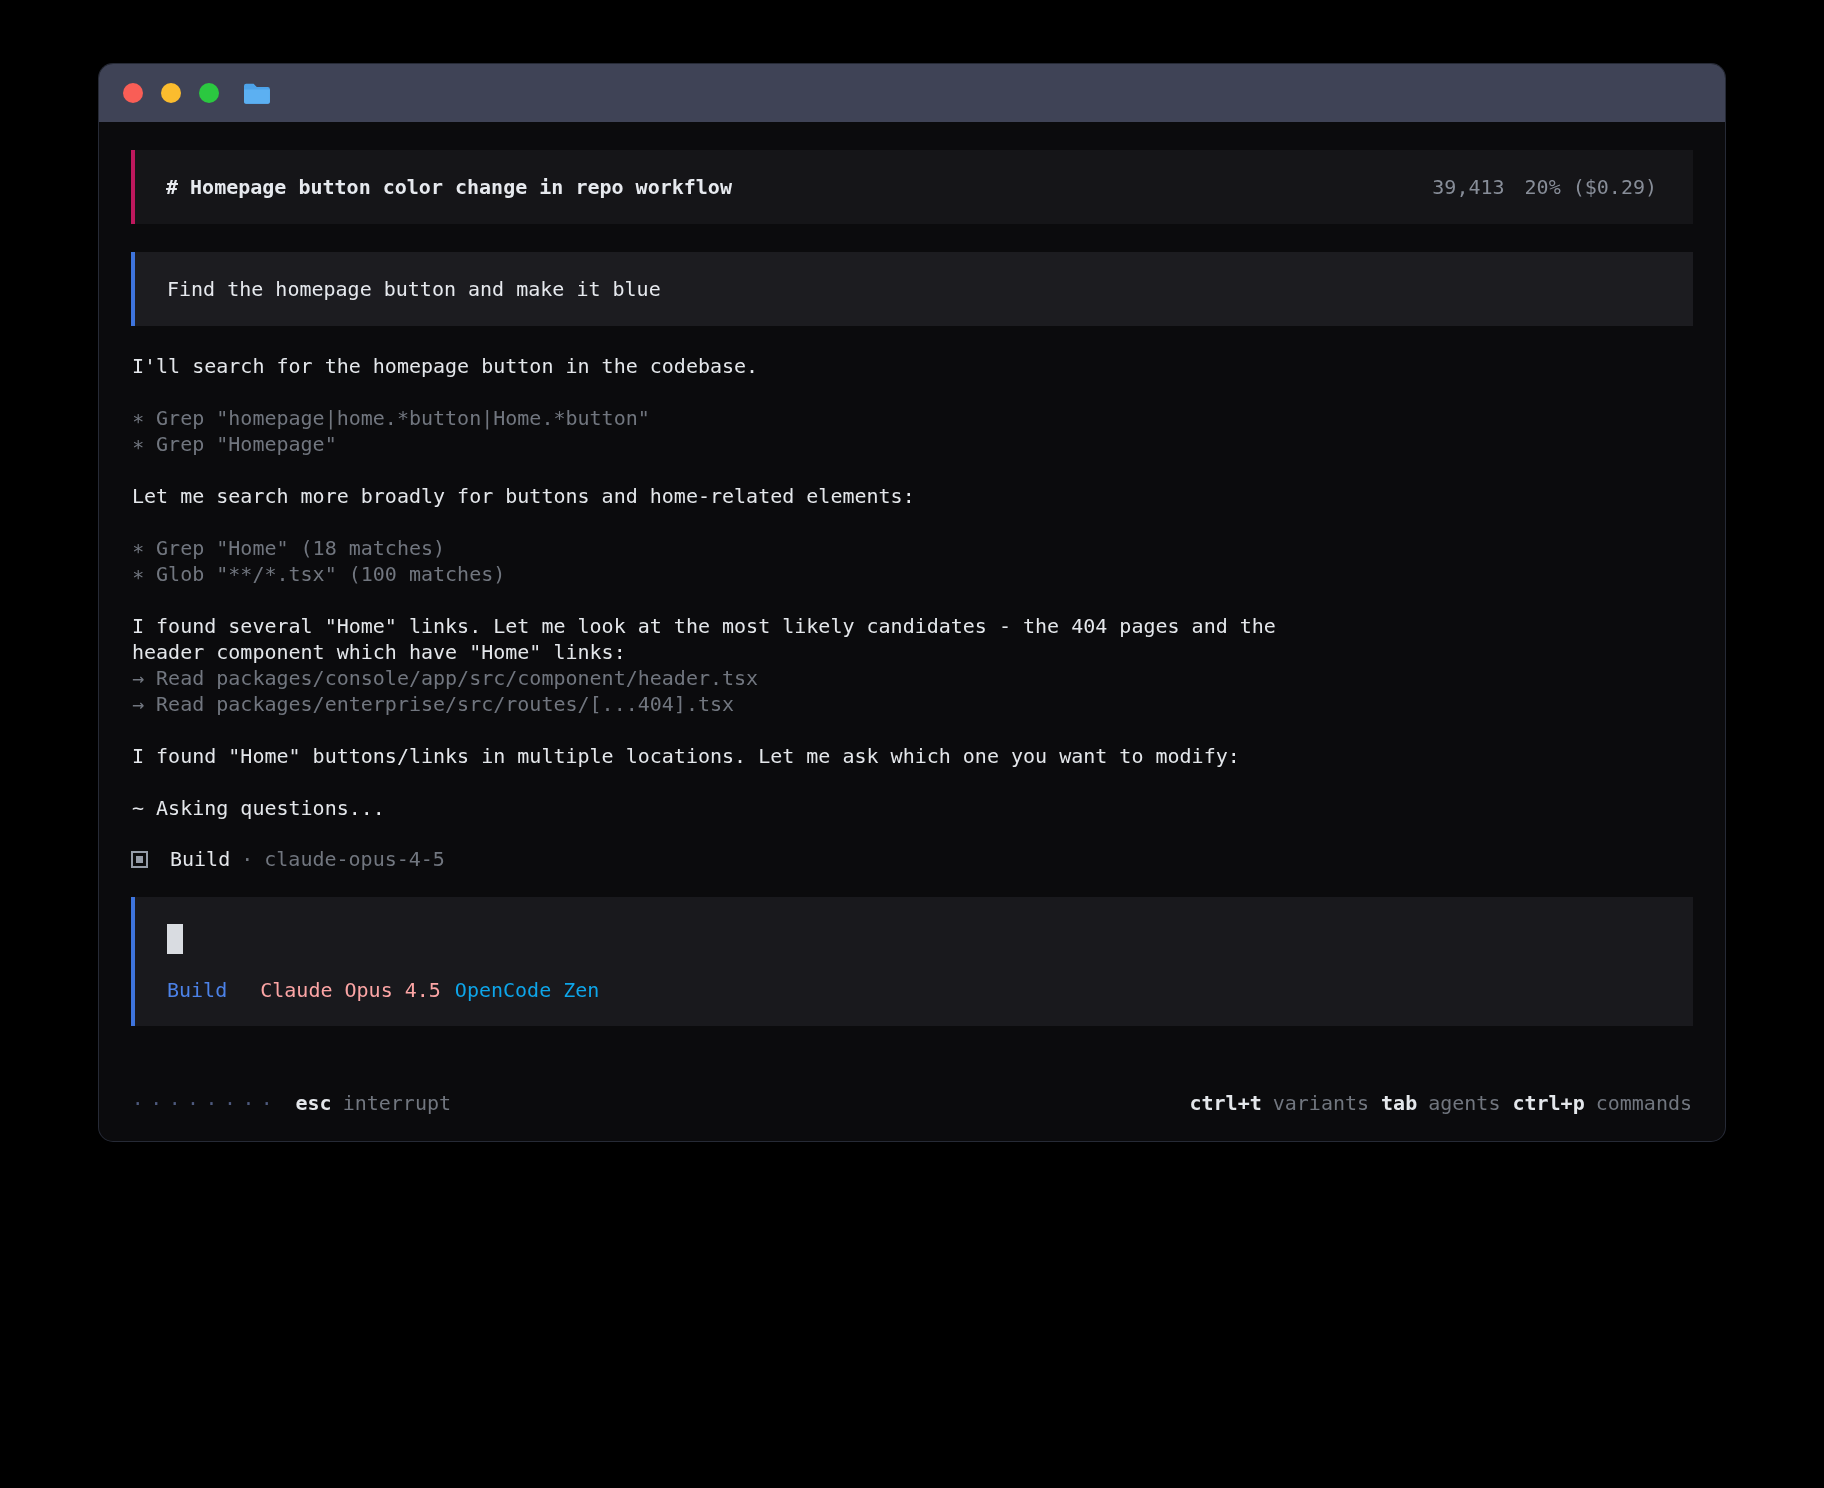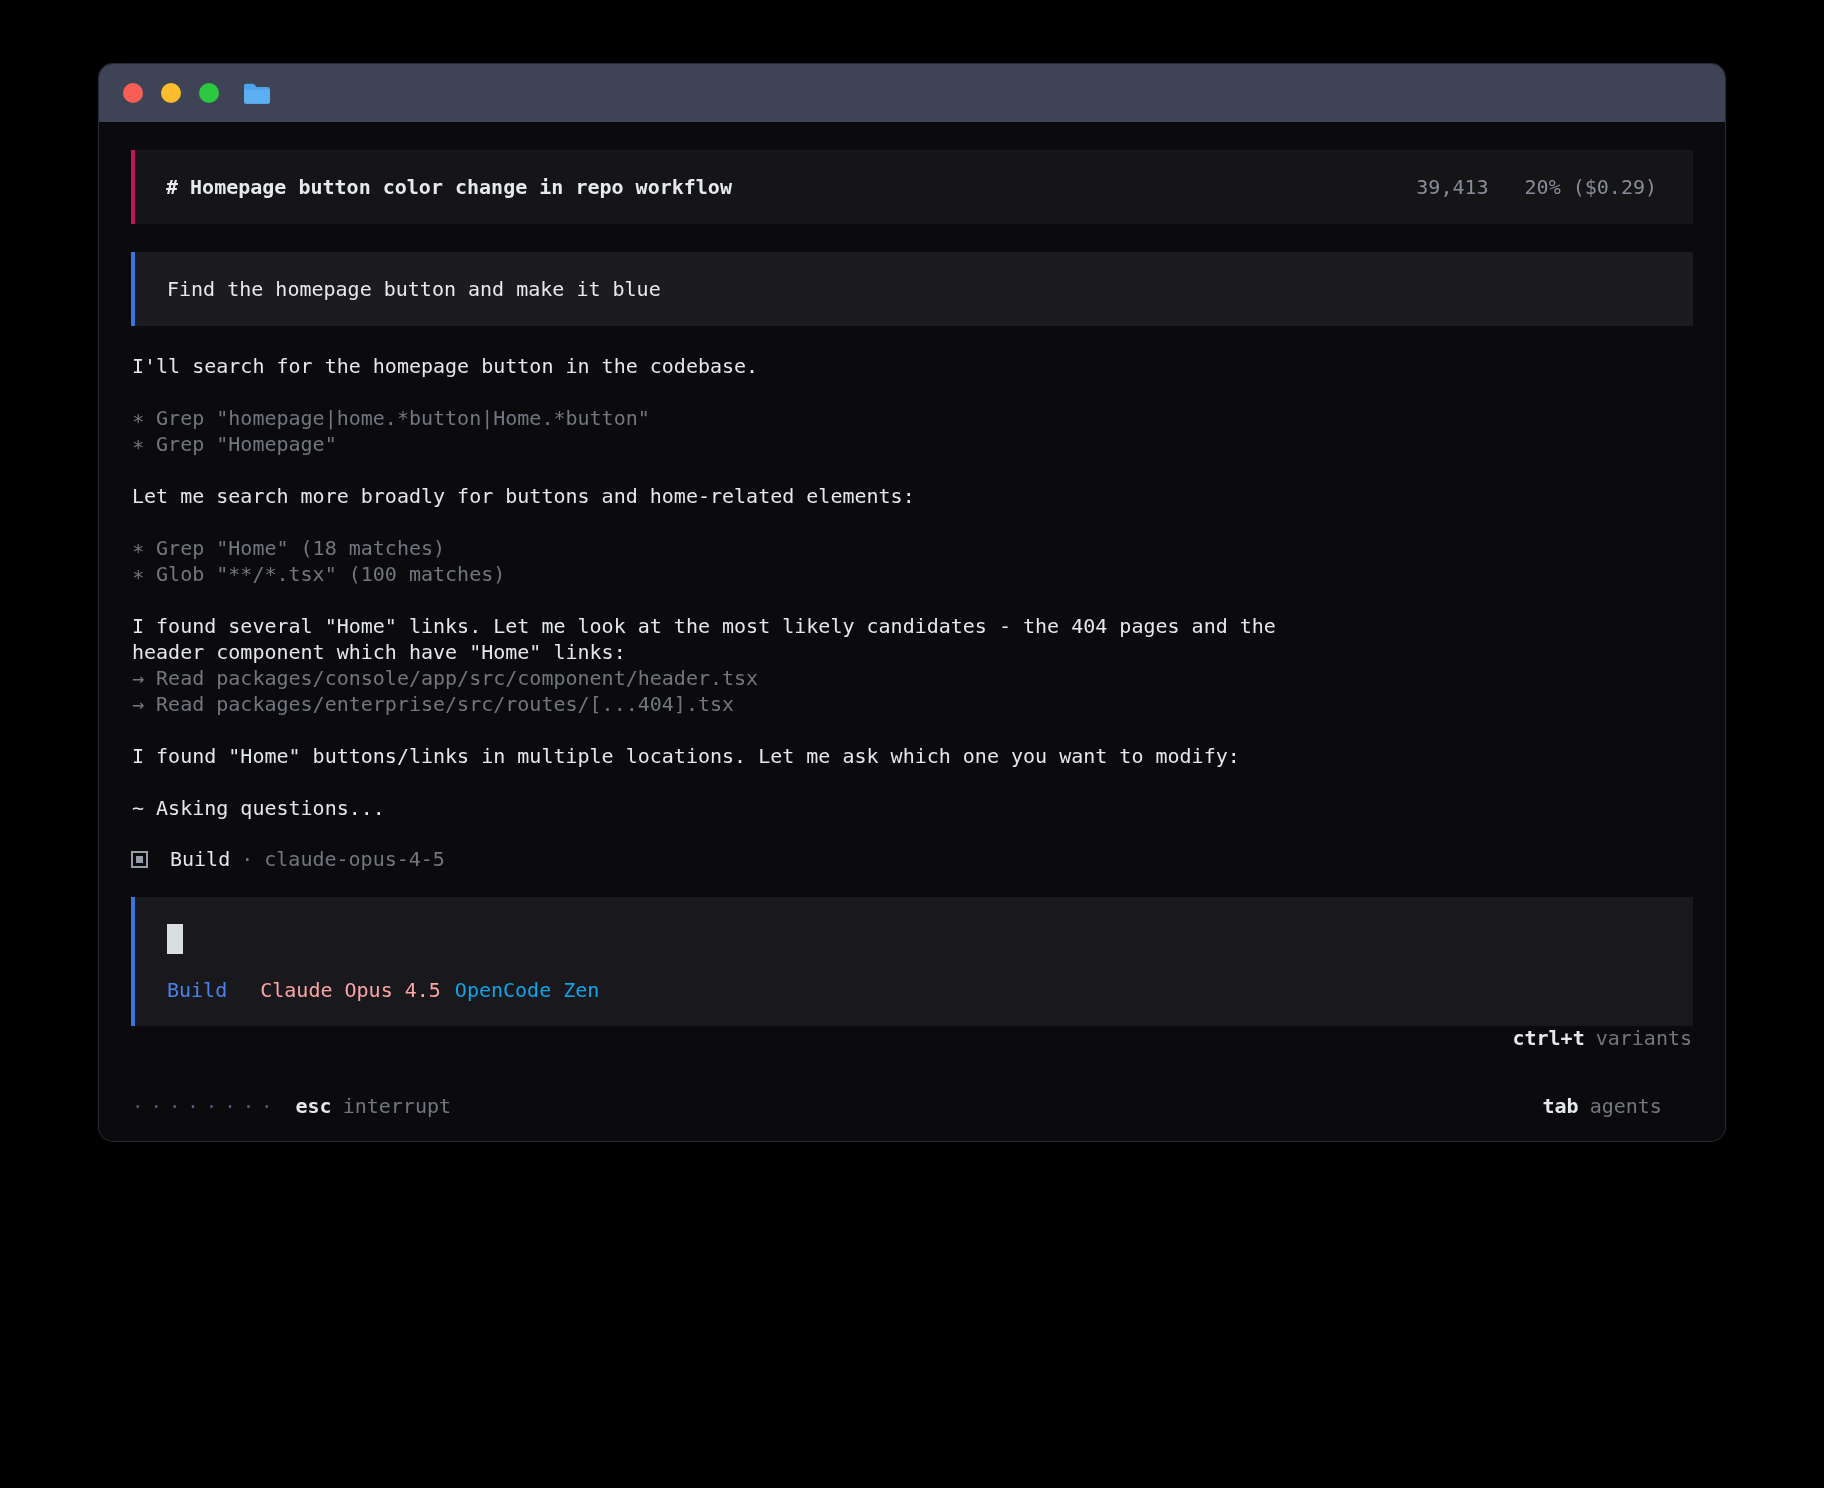--- a/index.html
+++ b/index.html
@@ -14,21 +14,21 @@
   .tl.red{background:#f95e56;} .tl.yellow{background:#fbbc2e;} .tl.green{background:#2bc840;}
   .folder { margin-left:24px; display:flex; align-items:center; }
   .titletext { margin-left:12px; font-family:"Liberation Sans", sans-serif; font-weight:bold;
                font-size:21px; color:#dfe3ec; letter-spacing:.2px; }
   .content { padding:28px 32px 0; height:calc(100% - 58px); display:flex; flex-direction:column; }
 
   .header-block { background:#151518; border-left:4px solid #be185d;
                   padding:25px 36px 25px 31px; display:flex; justify-content:space-between;
                   align-items:center; font-size:20px; }
   .header-title { color:#e6e9ee; font-weight:bold; }
-  .header-stats { color:#878d98; display:flex; gap:36px; }
+  .header-stats { color:#878d98; display:flex; gap:20px; }
 
   .user-block { margin-top:28px; background:#1c1c20; border-left:4px solid #3e74dd;
                 padding:25px 32px; font-size:20px; color:#e6e9ee; }
 
   .convo { margin-top:27px; font-size:20px; line-height:26px; padding-left:1px; }
   .line.text { color:#e4e7eb; max-width:1200px; }
   .line.tool { color:#71767f; }
   .gap { margin-top:26px; }
 
   .agent-line { margin-top:26px; display:flex; align-items:center; font-size:20px; }
@@ -46,21 +46,21 @@
   .mode { color:#4c82e8; }
   .model { color:#fca5a5; margin-left:33px; }
   .provider { color:#0ea5e9; margin-left:14px; }
 
   .footer { margin-top:auto; margin-bottom:26px; display:flex; justify-content:space-between;
             align-items:center; font-size:20px; padding:0 1px; }
   .footer-left { display:flex; align-items:center; }
   .spinner { color:#4e5a7e; font-size:19px; letter-spacing:7px; margin-right:16px; }
   .key { color:#e4e7eb; font-weight:bold; }
   .hint { color:#71767f; margin-left:11px; }
-  .footer-right { display:flex; align-items:center; gap:44px;flex-direction:column; }
+  .footer-right { display:flex; align-items:center; gap:12px; }
   .shortcut { display:flex; align-items:center; }
 </style>
 </head>
 <body>
 
 <div class="window">
 
   <div class="titlebar">
     <div class="traffic">
       <span class="tl red"></span>

